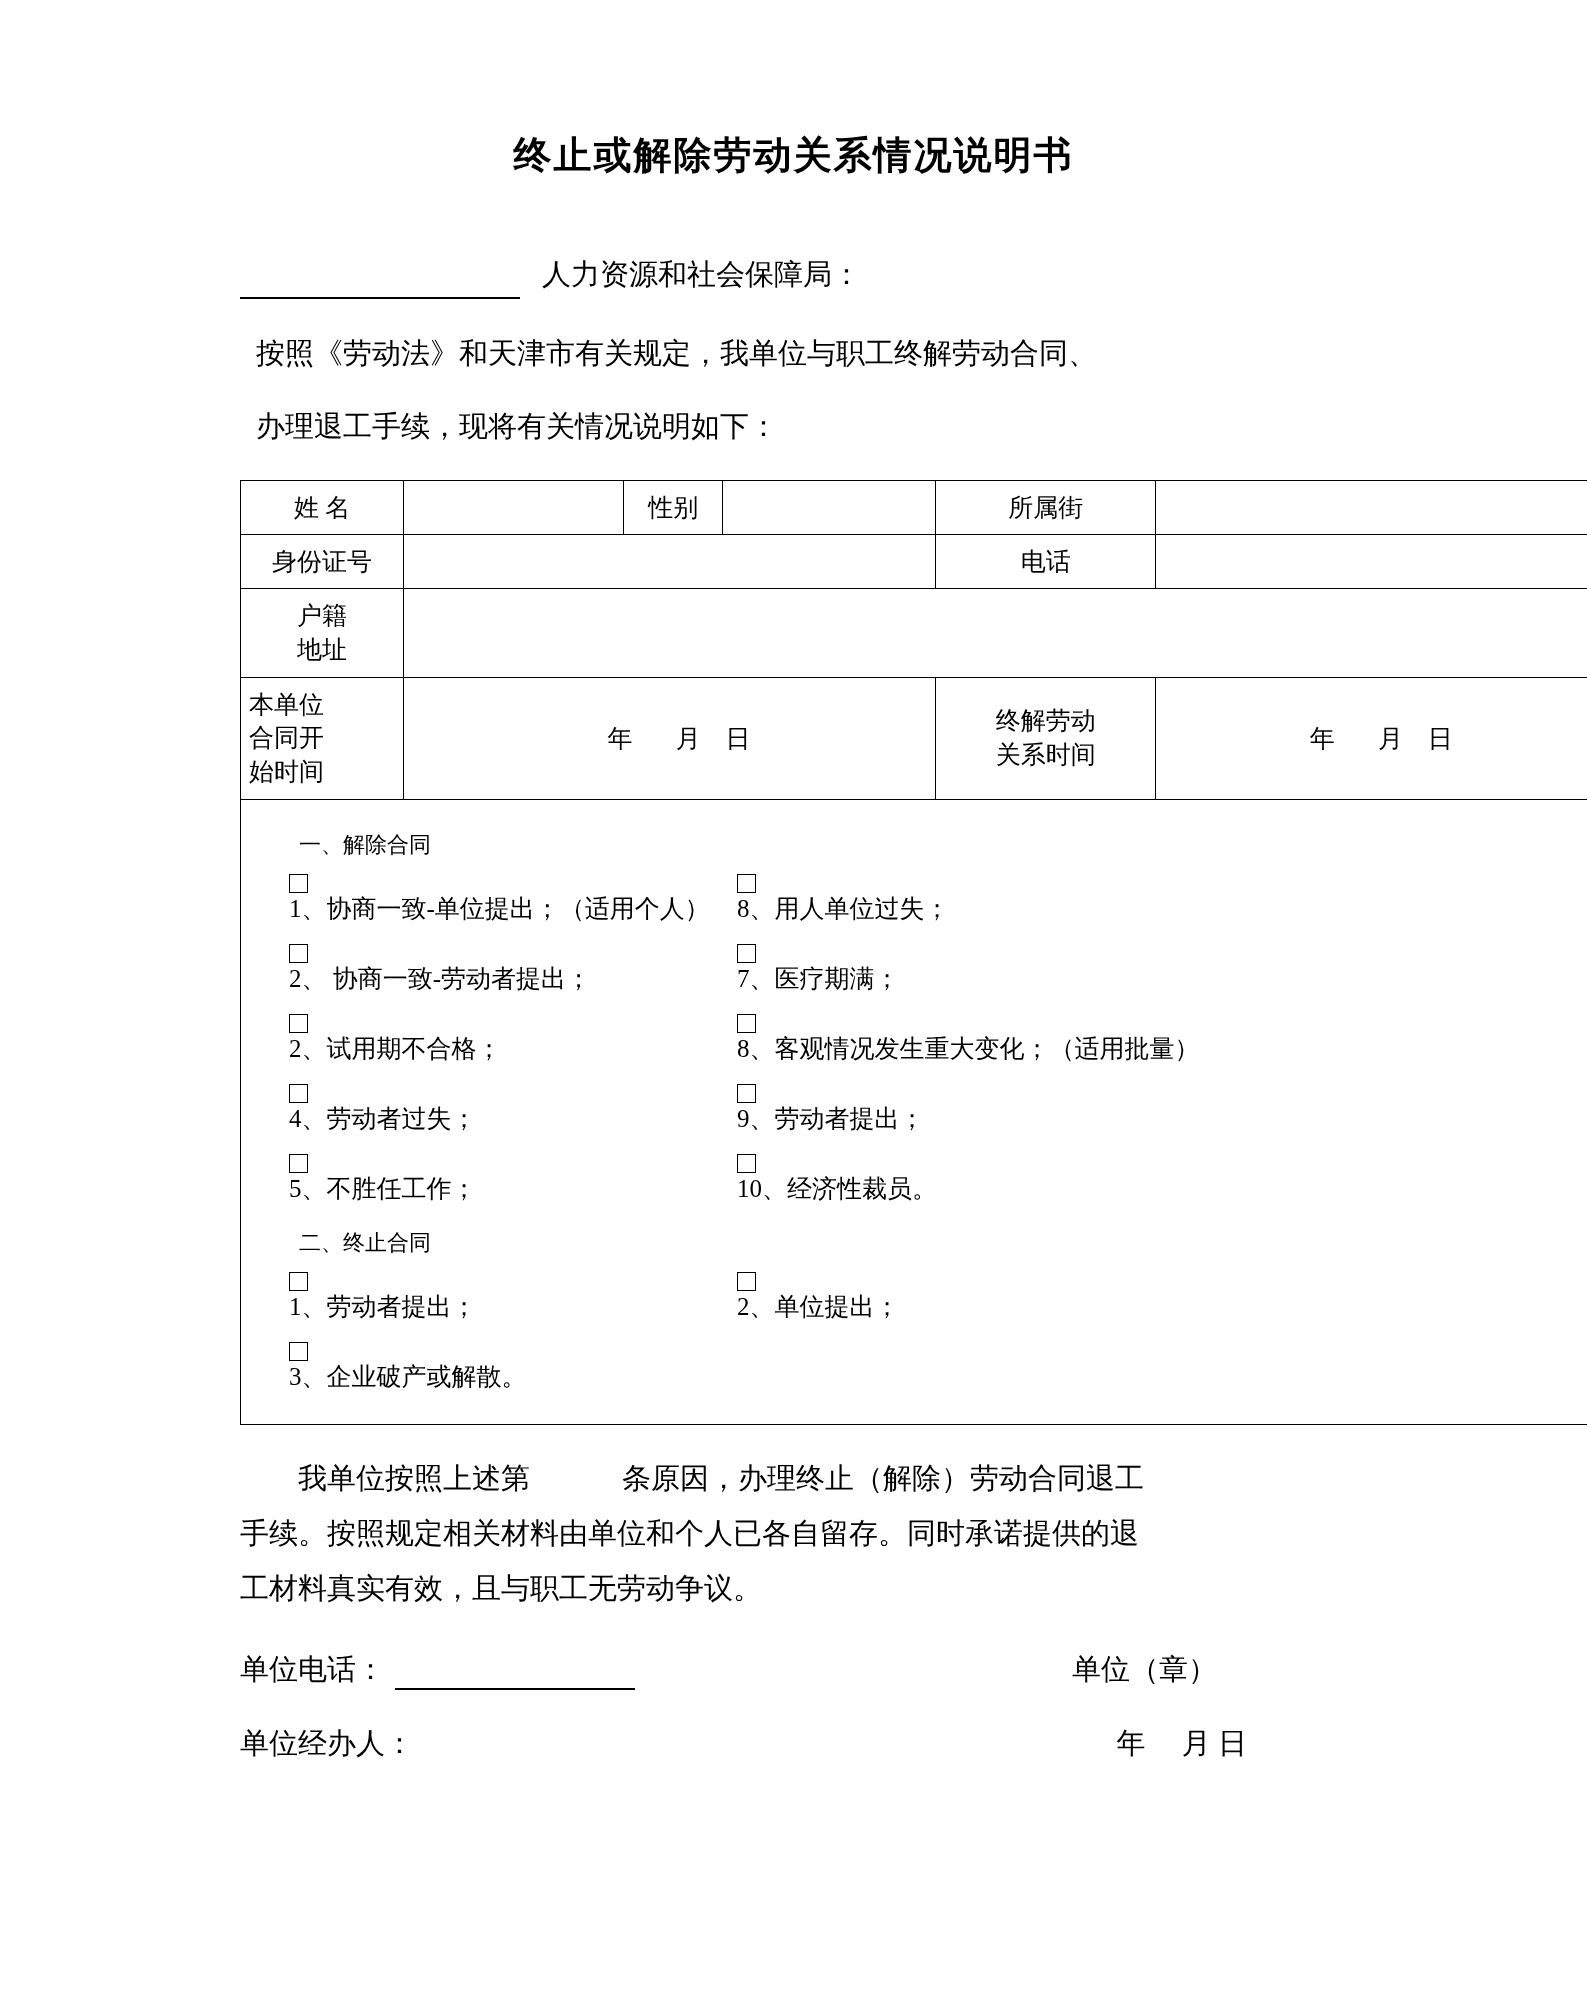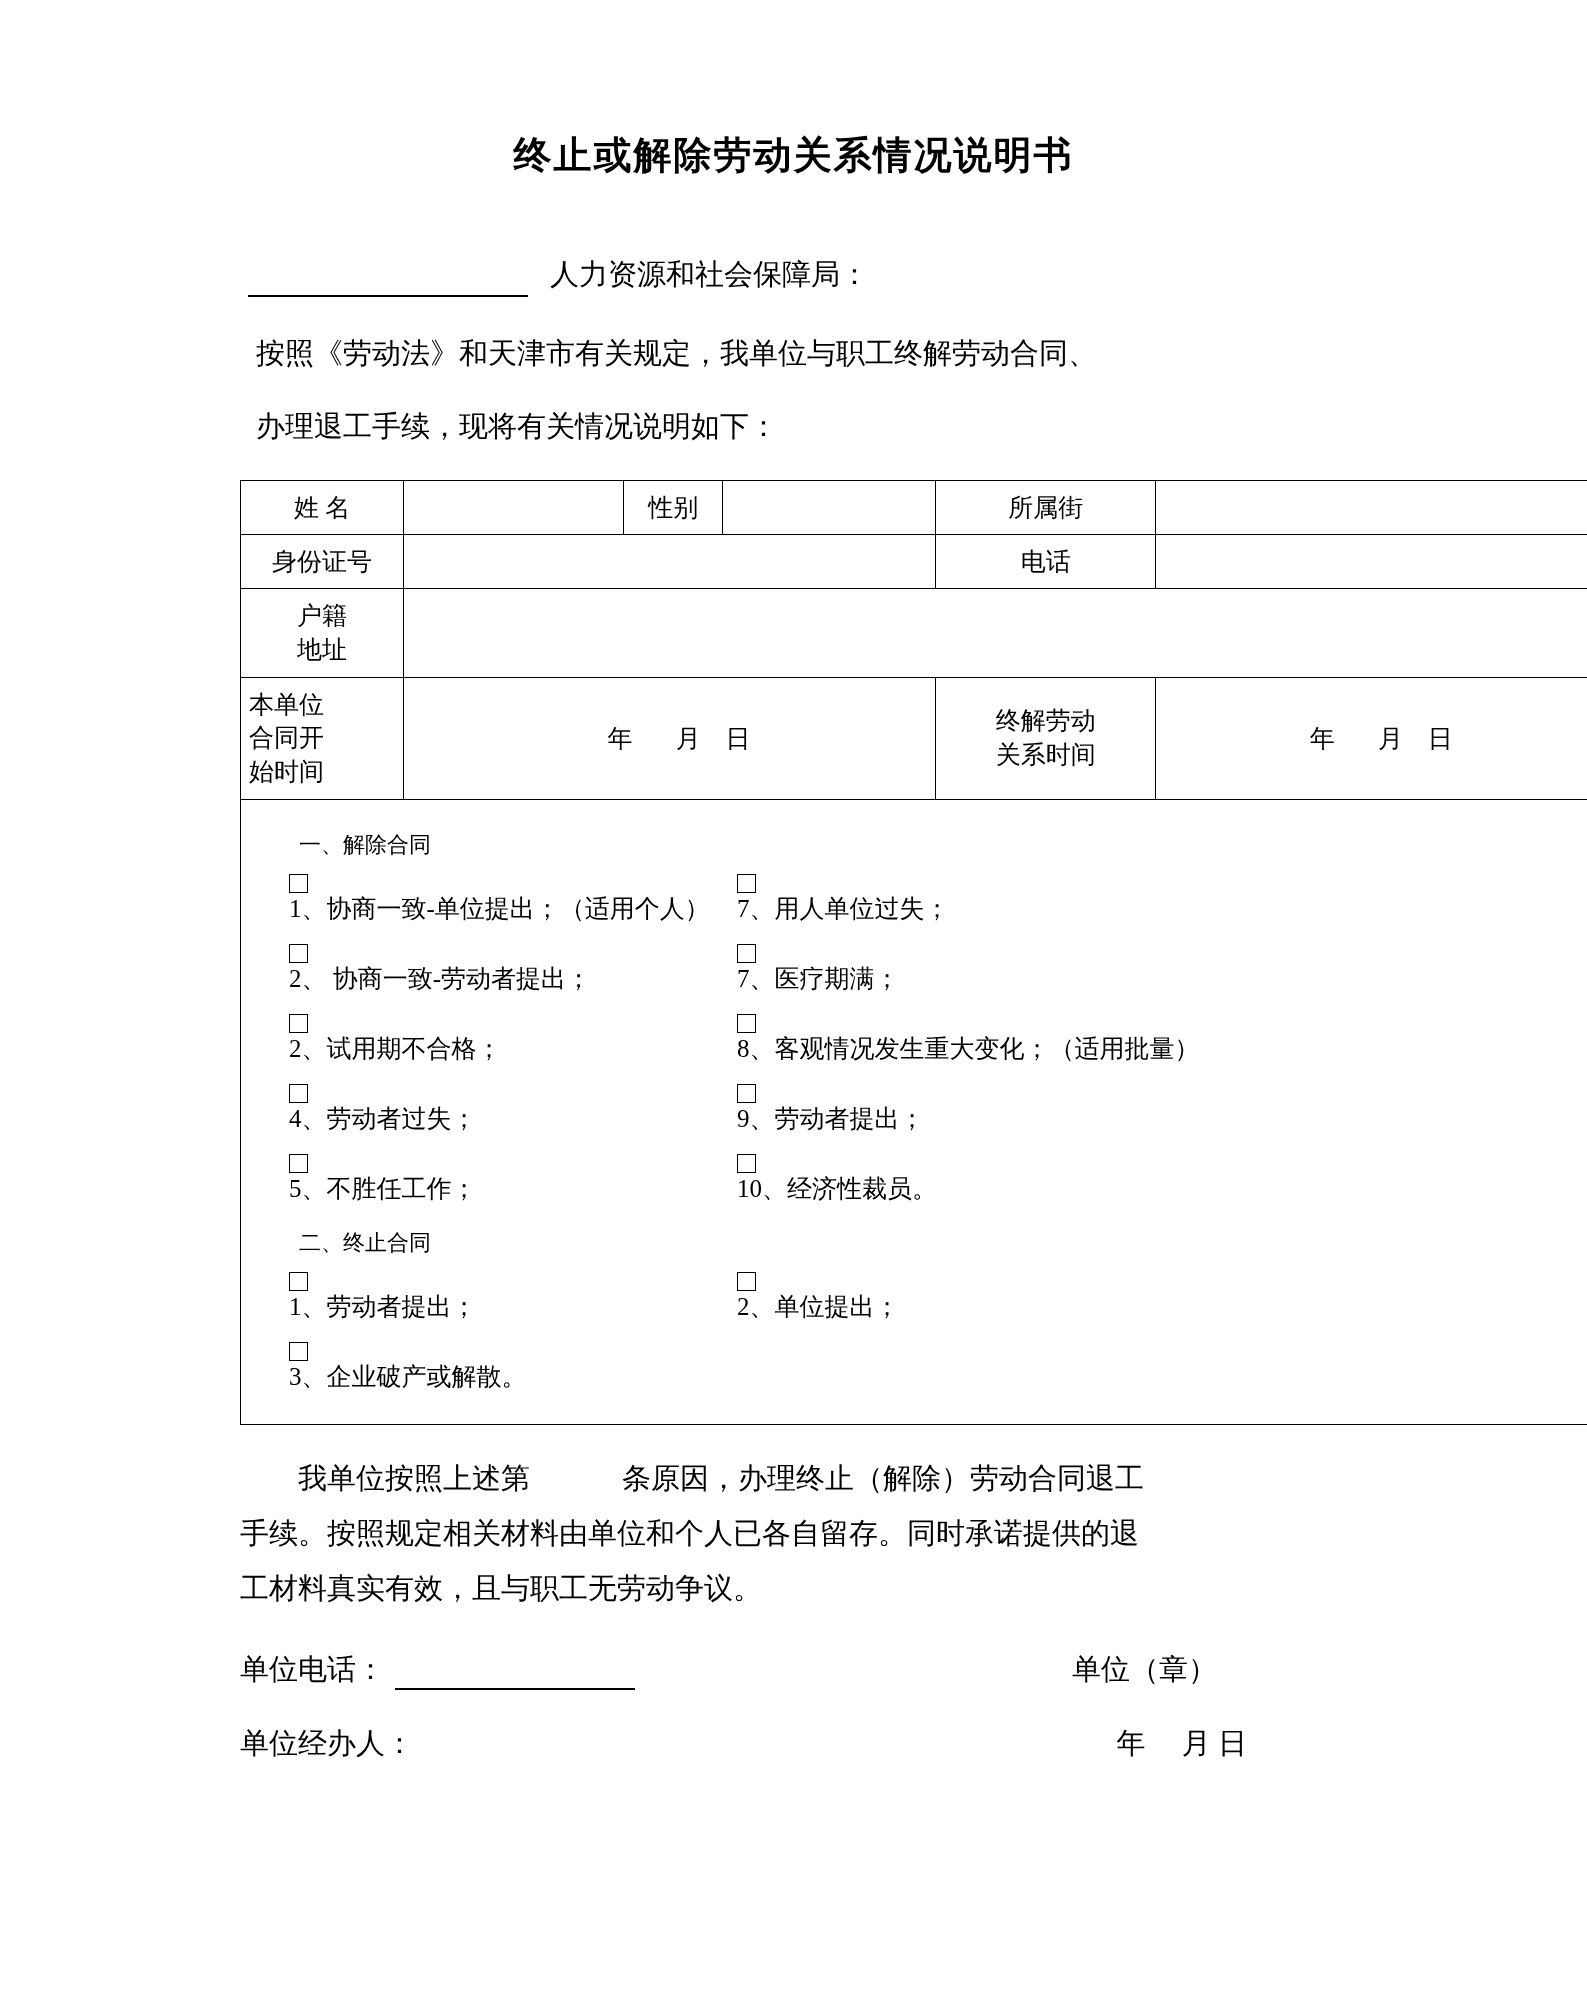--- a/index.html
+++ b/index.html
@@ -26,21 +26,21 @@
     font-size: 38px;
     font-weight: 700;
     letter-spacing: 2px;
     margin-top: 130px;
     font-family: "Liberation Serif", "DejaVu Serif", serif;
   }
   .recipient-row {
     margin-top: 78px;
     padding-left: 240px;
     display: flex;
-    margin-left: 8px;
+    align-items: flex-end;
   }
   .recipient-blank {
     display: inline-block;
     width: 280px;
     border-bottom: 2px solid #000;
     height: 36px;
     margin-right: 22px;
   }
   .recipient-text {
     font-size: 29px;
@@ -249,21 +249,21 @@
 
           <div class="section-head">一、解除合同</div>
 
           <div class="cb-row">
             <div class="cb-col left">
               <span class="cb-box"></span>
               <span>1、协商一致-单位提出；（适用个人）</span>
             </div>
             <div class="cb-col right">
               <span class="cb-box"></span>
-              <span>7、用人单位过失；</span>
+              <span>8、用人单位过失；</span>
             </div>
           </div>
 
           <div class="cb-row">
             <div class="cb-col left">
               <span class="cb-box"></span>
               <span>2、 协商一致-劳动者提出；</span>
             </div>
             <div class="cb-col right">
               <span class="cb-box"></span>

